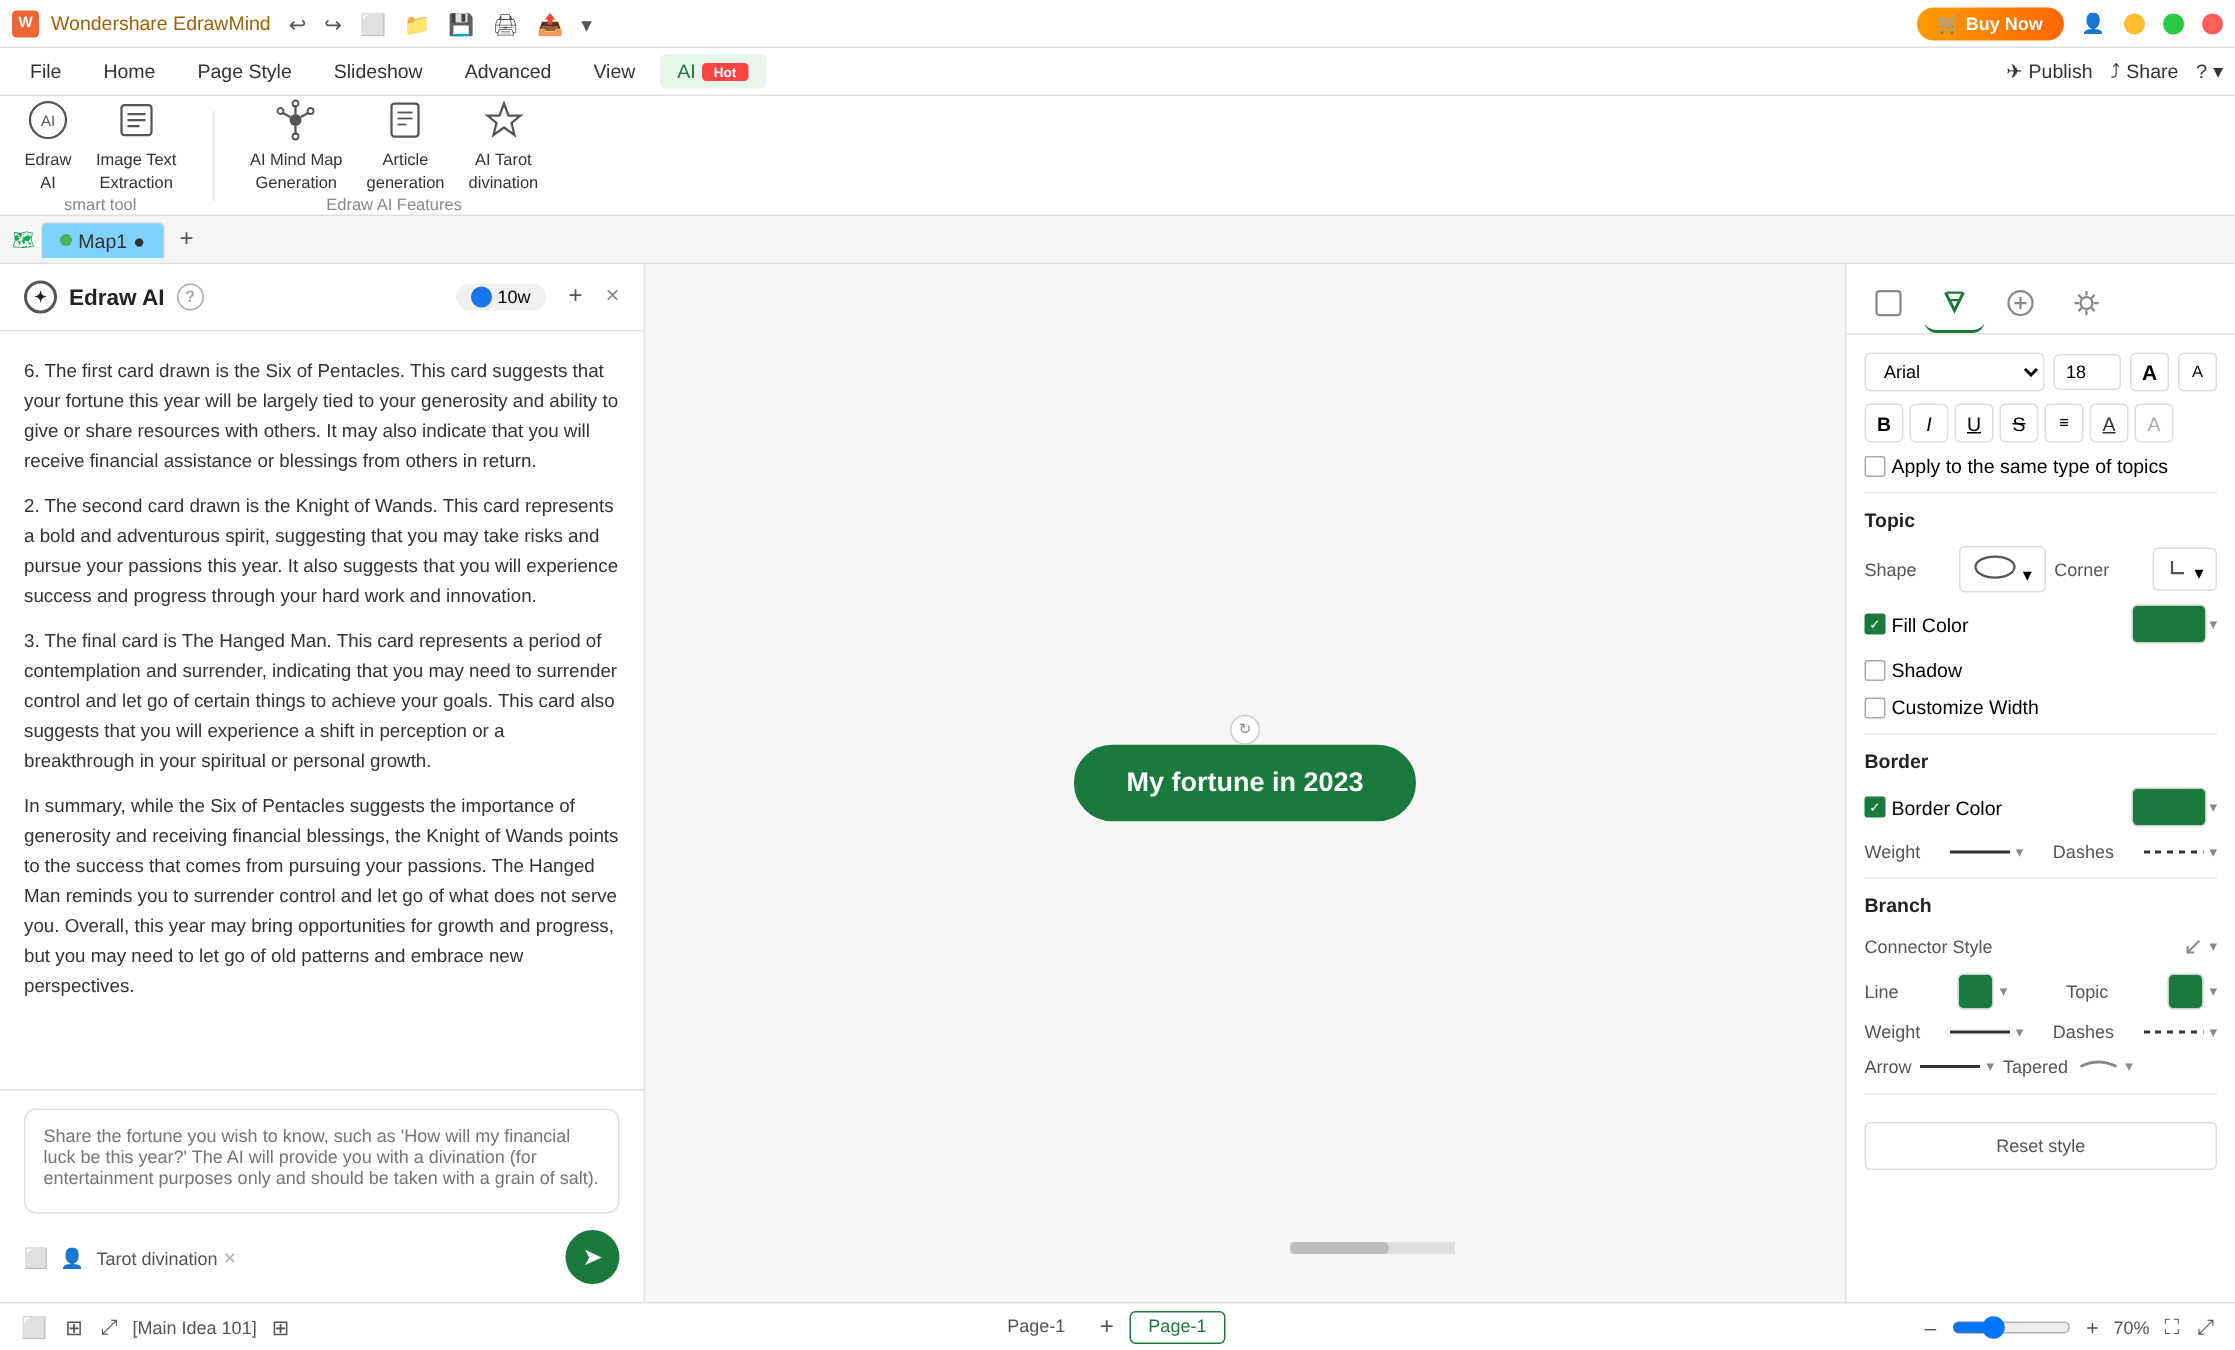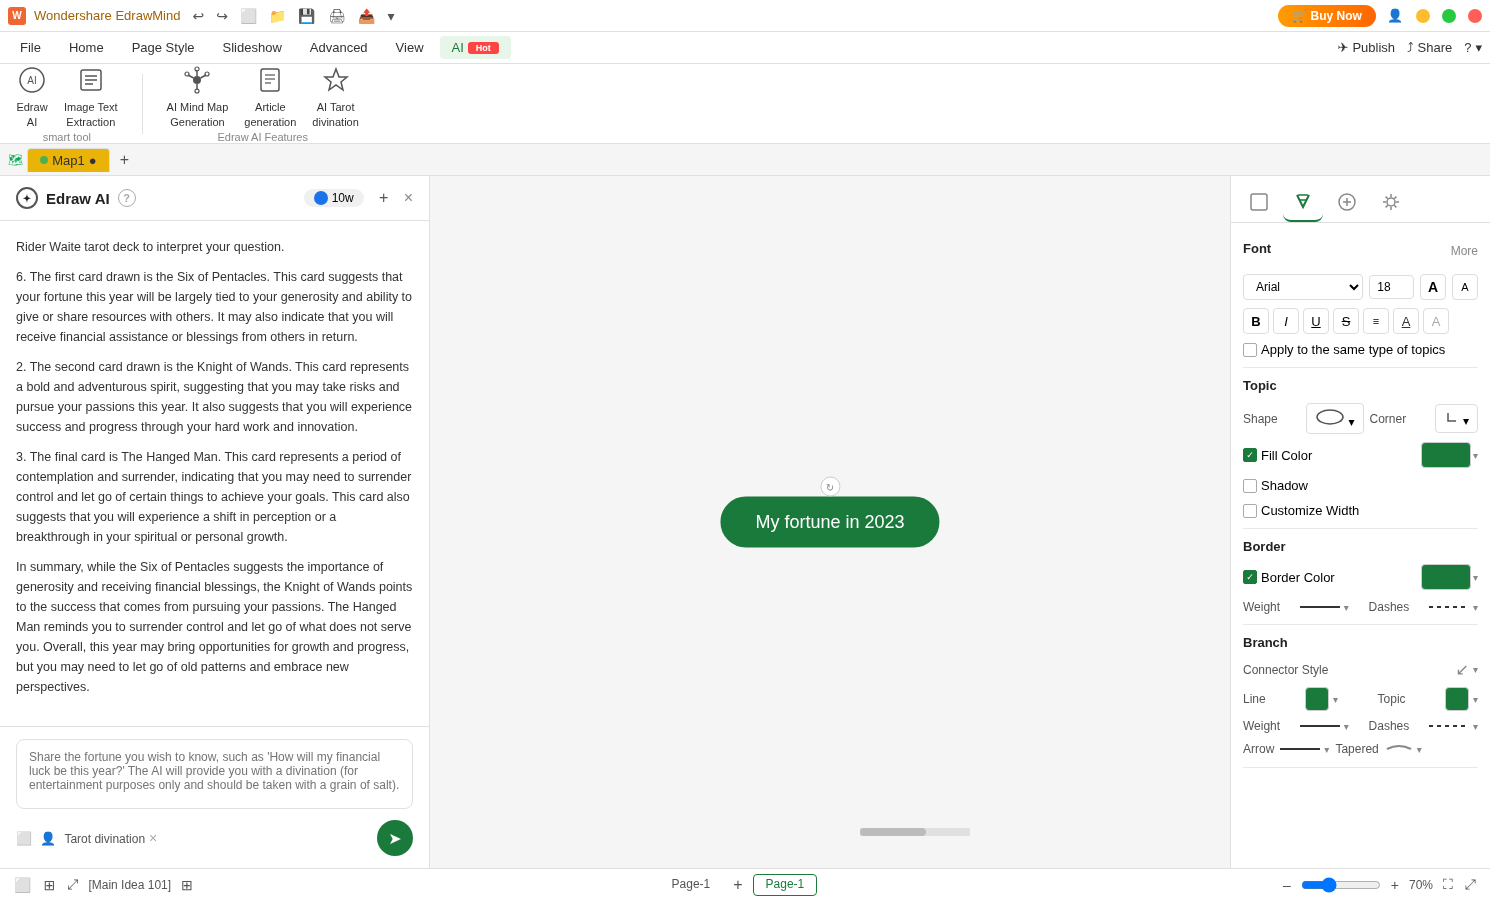--- a/index.html
+++ b/index.html
@@ -67,21 +67,21 @@
     #tabbar {
       height: 32px;
       background: #f5f5f5;
       border-bottom: 1px solid #e0e0e0;
       display: flex;
       align-items: center;
       padding: 0 8px;
       gap: 4px;
     }
     .tab-item { display: flex; align-items: center; gap: 4px; padding: 4px 12px; font-size: 13px; color: #333; cursor: pointer; border-radius: 4px 4px 0 0; }
-    .tab-item.active { background: #eab308; border: 1px solid #e0e0e0; border-bottom: none; }
+    .tab-item.active { background: #7dd3fc; border: 1px solid #e0e0e0; border-bottom: none; }
     .tab-dot { width: 8px; height: 8px; border-radius: 50%; background: #888; }
     .tab-dot.green { background: #4caf50; }
     .tab-add { background: none; border: none; cursor: pointer; color: #555; font-size: 16px; padding: 2px 6px; }
     .tab-map-icon { color: #00aa55; font-size: 12px; }
 
     
     #main-area {
       display: flex;
       height: calc(900px - 32px - 32px - 80px - 32px - 32px);
       
@@ -160,21 +160,21 @@
       top: 50%;
       left: 50%;
       transform: translate(-50%, -50%);
     }
     #mind-map-node {
       background: #1a7a3c;
       color: #fff;
       padding: 12px 32px;
       border-radius: 30px;
       font-size: 18px;
-      font-weight: 400;
+      font-weight: 700;
       border: 3px solid #1a7a3c;
       cursor: pointer;
       white-space: nowrap;
     }
     #node-handle {
       position: absolute;
       top: -20px;
       left: 50%;
       transform: translateX(-50%);
       width: 20px;
@@ -472,21 +472,20 @@
         <div id="token-badge">
           <div id="token-icon"></div>
           <span>10w</span>
         </div>
         <button id="add-token-btn">+</button>
         <button id="close-panel-btn">×</button>
       </div>
     </div>
 
     <div id="ai-chat-content">
-      <p>Rider Waite tarot deck to interpret your question.</p>
       <p>6. The first card drawn is the Six of Pentacles. This card suggests that your fortune this year will be largely tied to your generosity and ability to give or share resources with others. It may also indicate that you will receive financial assistance or blessings from others in return.</p>
       <p>2. The second card drawn is the Knight of Wands. This card represents a bold and adventurous spirit, suggesting that you may take risks and pursue your passions this year. It also suggests that you will experience success and progress through your hard work and innovation.</p>
       <p>3. The final card is The Hanged Man. This card represents a period of contemplation and surrender, indicating that you may need to surrender control and let go of certain things to achieve your goals. This card also suggests that you will experience a shift in perception or a breakthrough in your spiritual or personal growth.</p>
       <p>In summary, while the Six of Pentacles suggests the importance of generosity and receiving financial blessings, the Knight of Wands points to the success that comes from pursuing your passions. The Hanged Man reminds you to surrender control and let go of what does not serve you. Overall, this year may bring opportunities for growth and progress, but you may need to let go of old patterns and embrace new perspectives.</p>
     </div>
 
     <div id="ai-input-area">
       <textarea id="ai-textarea" placeholder="Share the fortune you wish to know, such as 'How will my financial luck be this year?' The AI will provide you with a divination (for entertainment purposes only and should be taken with a grain of salt)." style=""></textarea>
       <div id="ai-input-footer">
         <div id="ai-input-tags">
@@ -538,24 +537,20 @@
       <div class="right-tab">
         <svg width="22" height="22" viewBox="0 0 22 22">
             <circle cx="11" cy="11" r="4" fill="none" stroke="#888" stroke-width="1.5"></circle>
             <path d="M11 3 L11 6 M11 16 L11 19 M3 11 L6 11 M16 11 L19 11 M5.6 5.6 L7.8 7.8 M14.2 14.2 L16.4 16.4 M5.6 16.4 L7.8 14.2 M14.2 7.8 L16.4 5.6" stroke="#888" stroke-width="1.5"></path>
           </svg>
       </div>
     </div>
 
     <div id="right-panel-content">
       
-      <div class="prop-row">
-        <span class="section-title">Font</span>
-        <button class="more-btn">More</button>
-      </div>
       <div class="font-row">
         <select class="font-select">
           <option>Arial</option>
         </select>
         <input type="number" class="size-input" value="18" style="">
         <button class="font-btn font-size-up">A</button>
         <button class="font-btn font-size-down">A</button>
       </div>
       <div class="font-format-row">
         <button class="font-btn bold">B</button>
@@ -682,20 +677,21 @@
         <div style="display:flex; align-items:center; gap:4px;">
           <svg width="28" height="16" viewBox="0 0 28 16">
               <path d="M2 8 Q14 2 26 8" stroke="#888" stroke-width="2" fill="none"></path>
             </svg>
           <span class="color-dropdown-arrow">▾</span>
         </div>
       </div>
 
       <div class="divider"></div>
 
+      <button id="reset-style-btn">Reset style</button>
     </div>
   </div>
 </div>
 
 <div id="statusbar">
   <div id="statusbar-left">
     <button class="status-icon-btn">⬜</button>
     <button class="status-icon-btn">⊞</button>
     <button class="status-icon-btn">⤢</button>
     <span>[Main Idea 101]</span>

